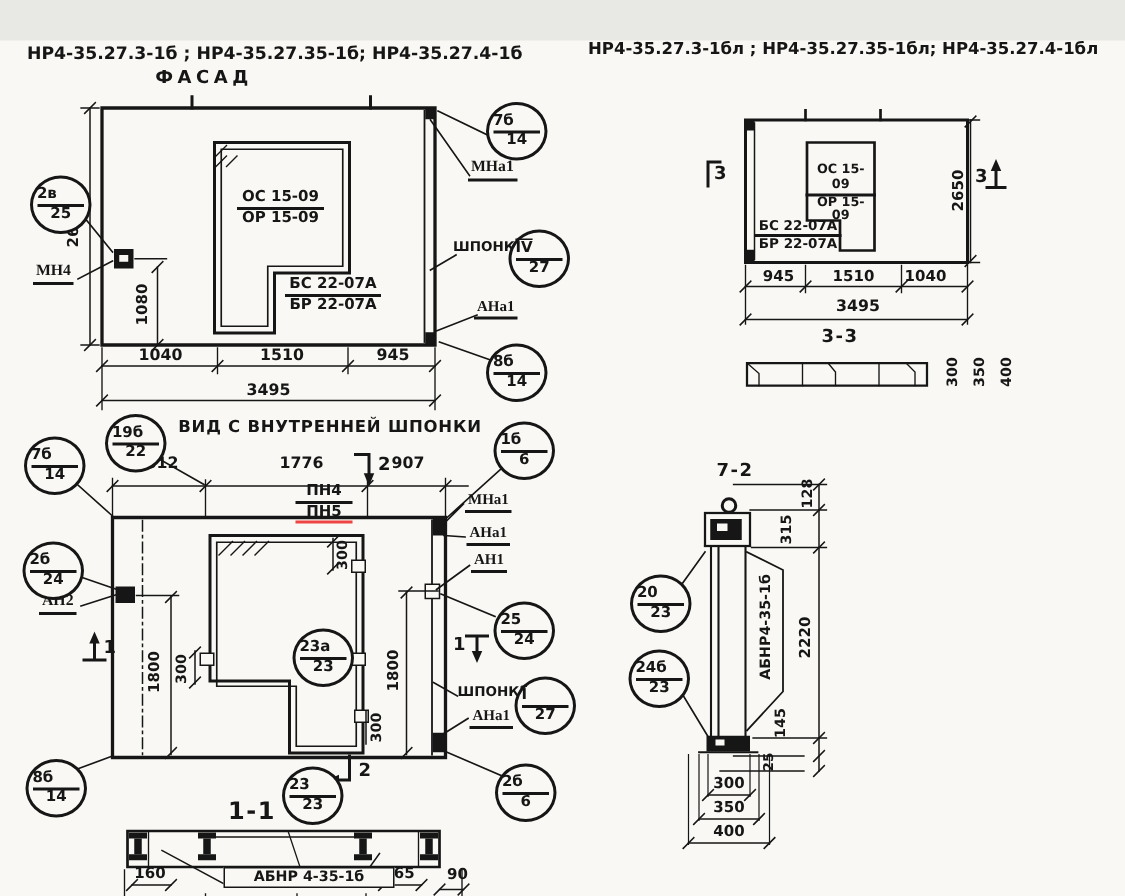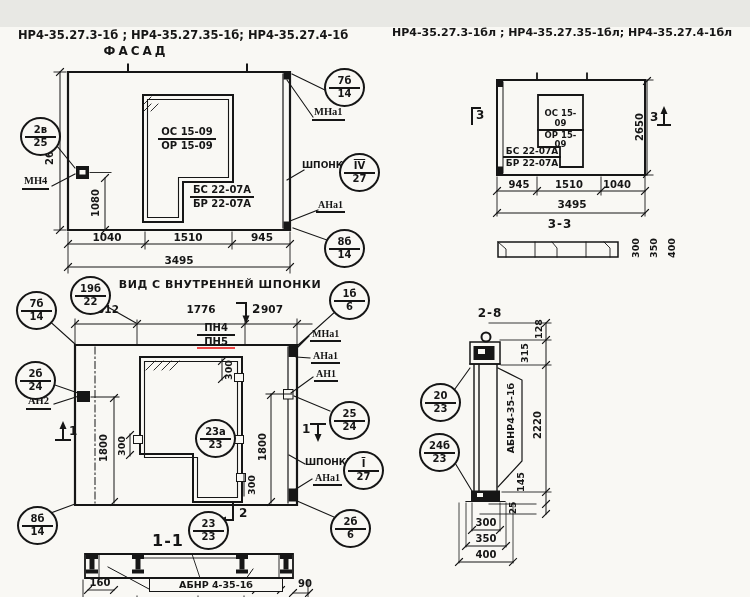--- a/index.html
+++ b/index.html
@@ -15,24 +15,24 @@
   .lbl-u{border-bottom:2px solid #161616;padding:0 2px 1px 2px;font-family:Liberation Serif, serif;}
   .frac{position:absolute;font-weight:bold;text-align:center;line-height:1.15;}
   .frac .ft{border-bottom:2px solid #161616;padding:0 2px;}
   .frac .fb{padding:0 2px;}
   .frac2 .fb{border-bottom:2px solid #ef4444;}
   .callout{
     position:absolute;width:37px;height:35px;border:2px solid #161616;border-radius:50%;
     background:#f9f8f4;display:flex;flex-direction:column;align-items:center;justify-content:center;
     font-size:10px;font-weight:bold;line-height:1.05;z-index:3;
   }
-  .callout .ct{width:86%;border-bottom:2px solid #161616;text-align:center;}
+  .callout .ct{width:86%;border-bottom:2px solid #161616;}
   .callout .cb{width:86%;text-align:center;}
   .ovl{text-decoration:overline;}
-  .box{border:1.6px solid #161616;background:#f9f8f4;padding:1px 20px;z-index:3;}
+  .box{border:1.6px solid #161616;background:#f9f8f4;padding:1px 10px;z-index:3;}
   .sec-num{font-size:12px;}
 </style>
 </head>
 <body>
 
 <div id="canvas">
 
 <svg id="linework" width="750" height="597" viewBox="0 0 750 597" fill="none" stroke="#161616" stroke-linecap="square">
 
   <g>
@@ -313,21 +313,21 @@
 <div class="t c" style="left:597px;top:152px;width:40px;font-size:10px">1040</div>
 <div class="t c" style="left:551px;top:172px;width:42px;font-size:10.5px">3495</div>
 <div class="t c rot" style="left:617px;top:94px;width:44px;font-size:10px">2650</div>
 <div class="t sec-num" style="left:476px;top:82px">3</div>
 <div class="t sec-num" style="left:650px;top:84px">3</div>
 <div class="t c" style="left:540px;top:191px;width:40px;font-size:12px;letter-spacing:1px">3-3</div>
 <div class="t c rot mask" style="left:618px;top:215px;width:36px;font-size:9.5px">300</div>
 <div class="t c rot mask" style="left:636px;top:215px;width:36px;font-size:9.5px">350</div>
 <div class="t c rot mask" style="left:654px;top:215px;width:36px;font-size:9.5px">400</div>
 
-<div class="t c" style="left:467px;top:280px;width:46px;font-size:12px;letter-spacing:1px">2-8</div>
+<div class="t c" style="left:467px;top:280px;width:46px;font-size:12px;letter-spacing:1px">7-2</div>
 <div class="t c rot" style="left:466px;top:385px;width:90px;font-size:9.5px">АБНР4-35-1б</div>
 <div class="t c rot" style="left:521px;top:296px;width:36px;font-size:9.5px">128</div>
 <div class="t c rot" style="left:507px;top:320px;width:36px;font-size:9.5px">315</div>
 <div class="t c rot" style="left:515px;top:392px;width:44px;font-size:10px">2220</div>
 <div class="t c rot" style="left:503px;top:449px;width:36px;font-size:9.5px">145</div>
 <div class="t c rot" style="left:496px;top:475px;width:36px;font-size:9px">25</div>
 <div class="t c" style="left:468px;top:490px;width:36px;font-size:10px">300</div>
 <div class="t c" style="left:468px;top:506px;width:36px;font-size:10px">350</div>
 <div class="t c" style="left:468px;top:522px;width:36px;font-size:10px">400</div>
 <div class="callout" style="left:420px;top:356px">

